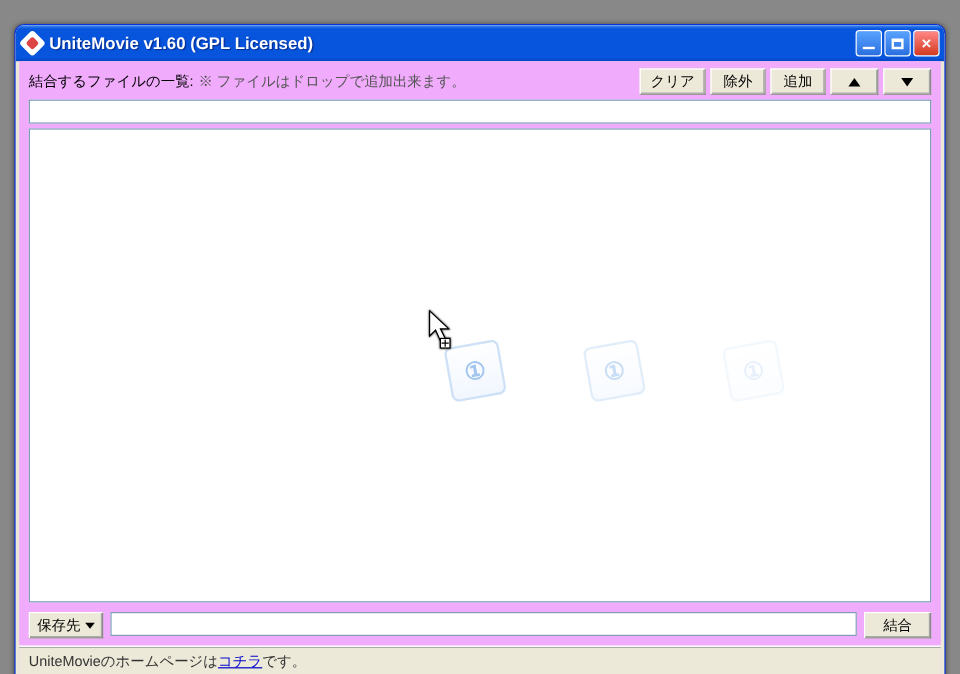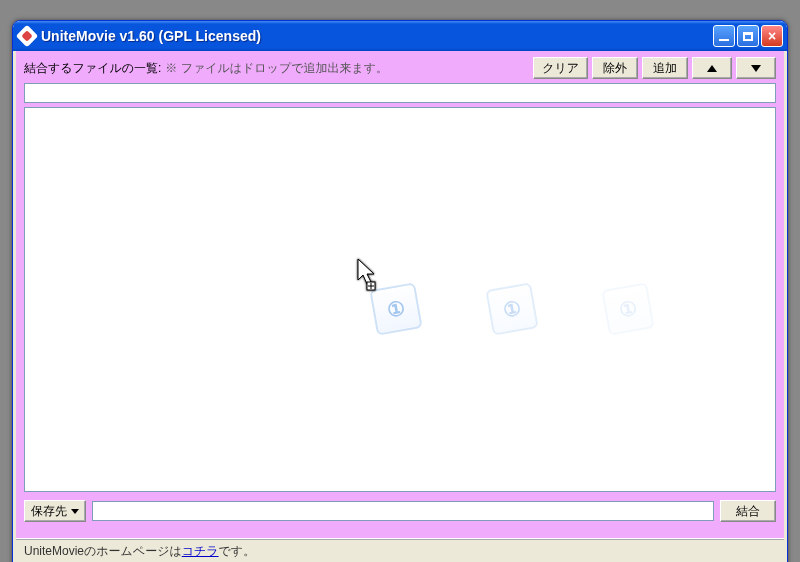--- a/index.html
+++ b/index.html
@@ -110,22 +110,22 @@
     background:linear-gradient(to bottom,#fff,#e5f0ff);
     color:#4a8ee0; font-weight:bold; font-size:20px;
   }
   .ghost:nth-child(2){opacity:0.6}
   .ghost:nth-child(3){opacity:0.25}
   .cursor{
     position:absolute; left:332px; top:150px; pointer-events:none;
   }
   .cursor svg{ filter:drop-shadow(0 0 1px #000);}
   .bottom-row{
-    display:flex; align-items:center; gap:6px;
-    padding:2px 8px 16px 8px;
+    display:flex; align-items:flex-start; gap:6px;
+    padding:2px 8px 6px 8px;
   }
   .dropbtn{
     height:22px; padding:0 6px;
     border:1px solid #888; border-top-color:#fff; border-left-color:#fff;
     box-shadow: inset -1px -1px 0 #aaa;
     background:#ece9d8;
     display:flex; align-items:center; gap:4px; font-size:12px;
     cursor:default;
   }
   .dropbtn .tri-down{ width:0;height:0;border-left:4px solid transparent;border-right:4px solid transparent;border-top:5px solid #000;}

